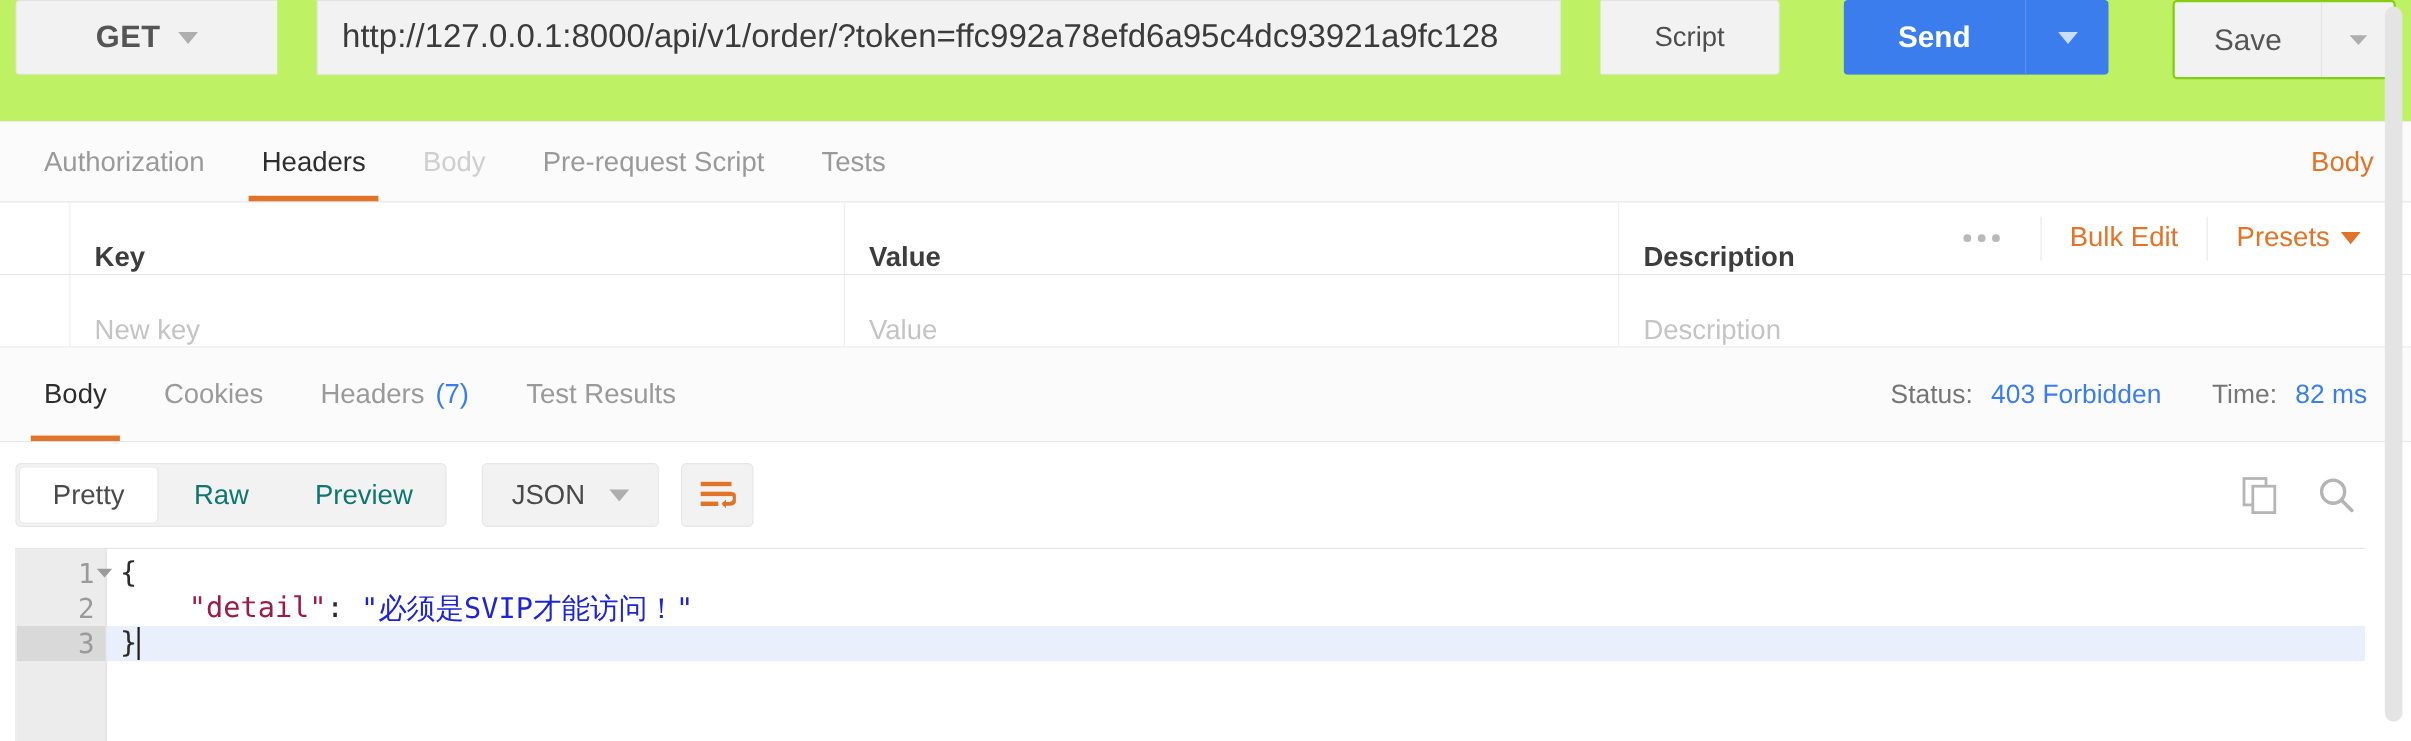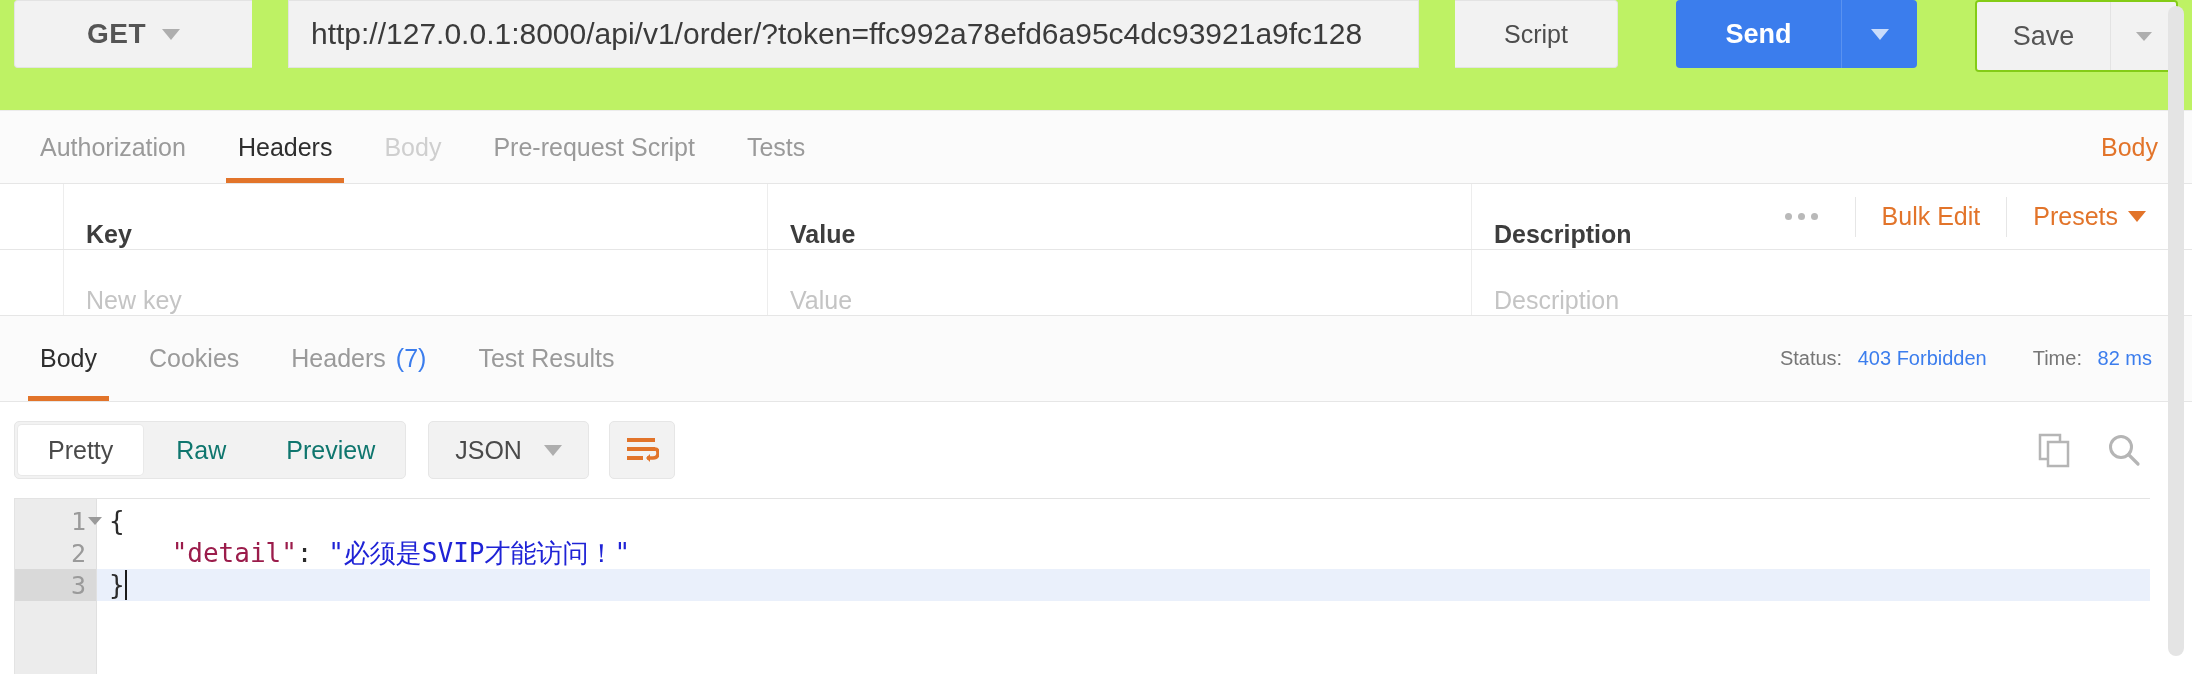--- a/index.html
+++ b/index.html
@@ -253,21 +253,21 @@
     flex: 0 0 86px;
   }
   .resp-tabs .tab { font-size: 25px; }
   .count-blue { color: #3b7ded; margin-left: 10px; }
   .resp-meta {
     margin-left: auto;
     display: flex;
     align-items: center;
     gap: 46px;
     padding-right: 26px;
-    font-size: 20px;
+    font-size: 24px;
     color: #767676;
   }
   .meta-val { color: #3b7ded; margin-left: 10px; }
 
   
   .resp-toolbar {
     height: 96px;
     display: flex;
     align-items: center;
     padding: 0 14px;
@@ -291,21 +291,21 @@
     cursor: pointer;
   }
   .seg-item.active {
     background: #ffffff;
     color: #4a4a4a;
     border-radius: 4px;
     margin: 3px;
     box-shadow: 0 0 0 1px #e9e9e9;
   }
   .json-select {
-    margin-left: 22px;
+    margin-left: 32px;
     height: 58px;
     background: #f2f2f2;
     border: 1px solid #e6e6e6;
     border-radius: 5px;
     display: flex;
     align-items: center;
     gap: 22px;
     padding: 0 26px;
     font-size: 25px;
     color: #4a4a4a;

